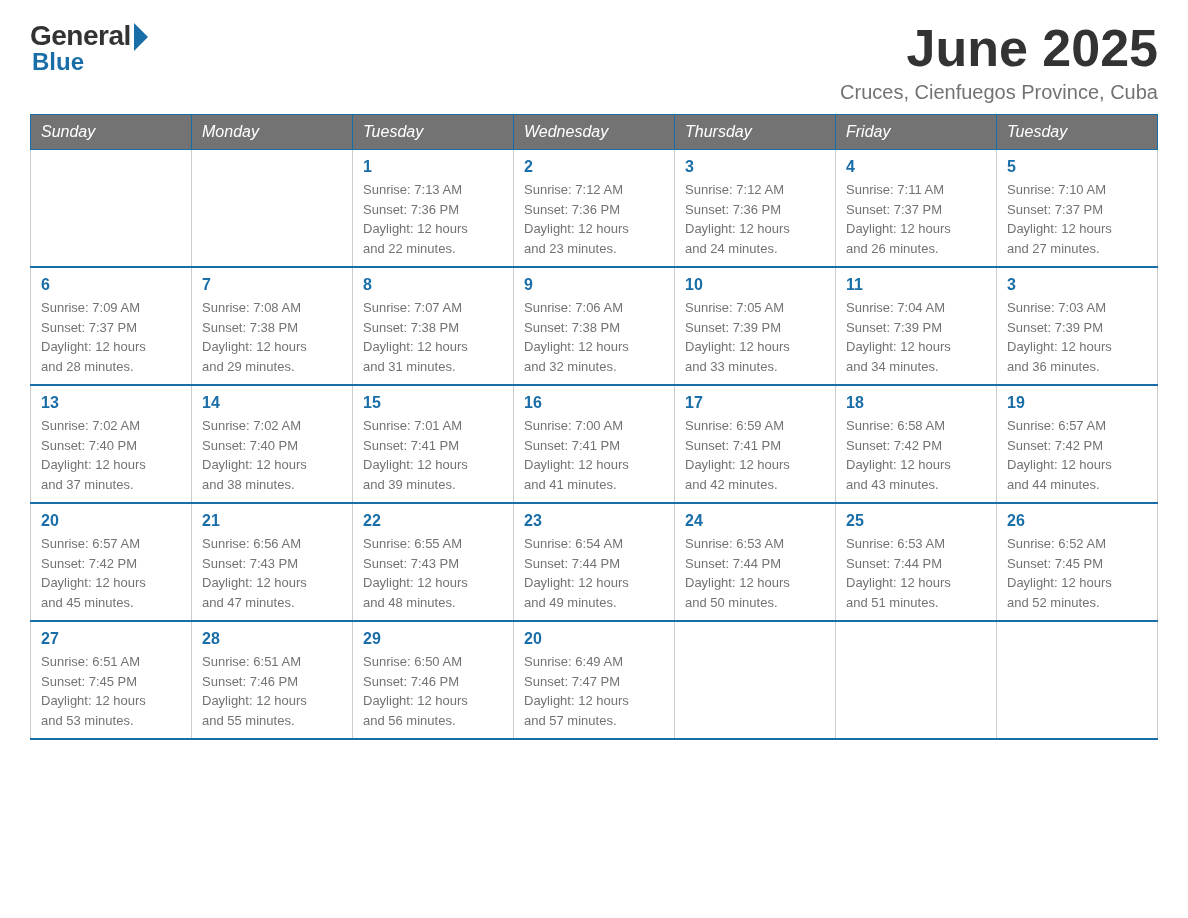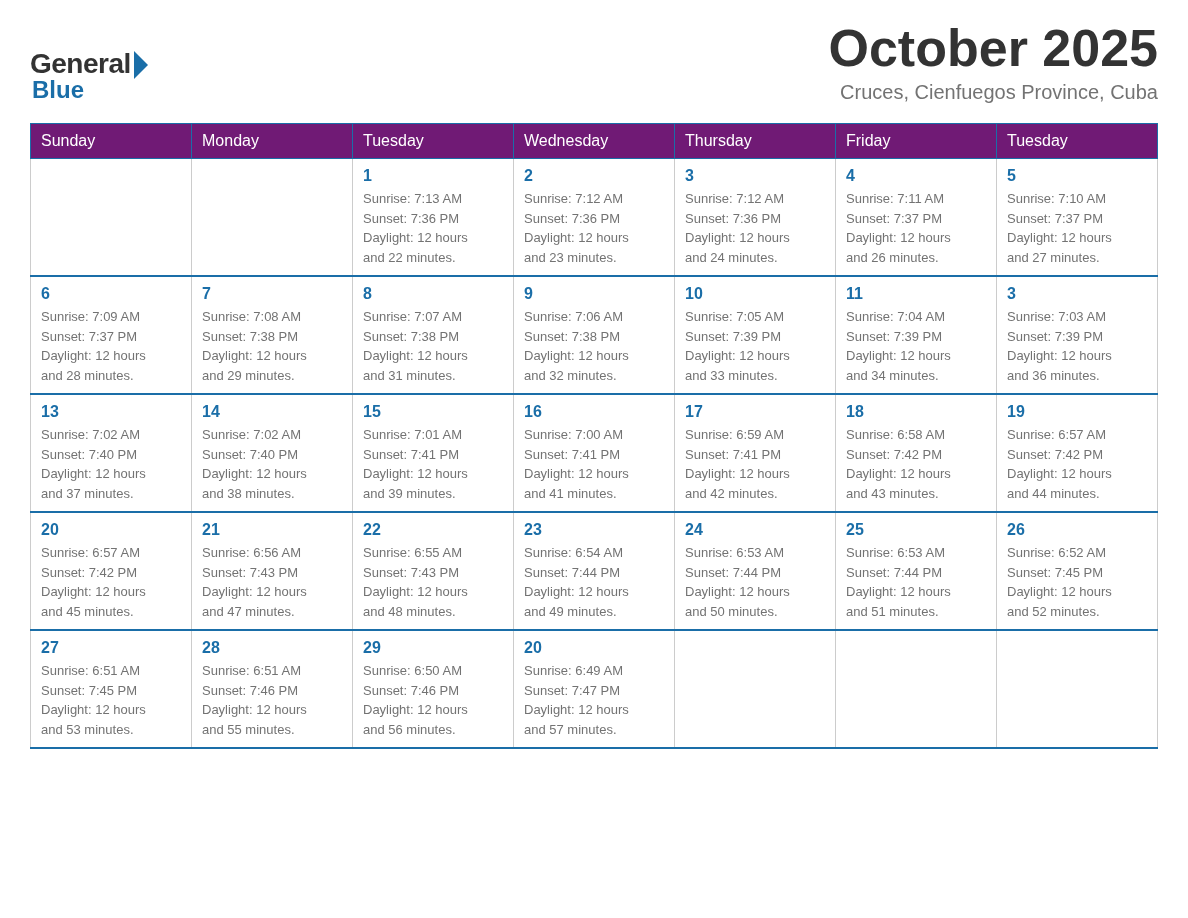--- a/index.html
+++ b/index.html
@@ -6,22 +6,22 @@
     body {
       font-family: Arial, sans-serif;
       background: #fff;
       padding: 20px 30px;
       width: 1188px;
       min-height: 918px;
     }
     .header {
       display: flex;
       justify-content: space-between;
-      align-items: flex-end;
-      margin-bottom: 19px;
+      align-items: flex-start;
+      margin-bottom: 10px;
     }
     .logo {
       display: flex;
       flex-direction: column;
       align-items: flex-start;
     }
     .logo-top {
       display: flex;
       align-items: center;
     }
@@ -60,22 +60,23 @@
       font-size: 20px;
       color: #737373;
       margin-top: 4px;
     }
     .calendar {
       width: 100%;
       border-collapse: collapse;
       margin-top: 8px;
     }
     .calendar thead tr {
-      background-color: #701a75;
+      background-color: #737373;
       color: #fff;
+      font-style: italic;
     }
     .calendar thead th {
       padding: 8px 10px;
       text-align: left;
       font-size: 16px;
       font-weight: normal;
       border: 1px solid #1a6ea8;
     }
     .calendar tbody td {
       vertical-align: top;
@@ -110,21 +111,21 @@
 
 <div class="header">
   <div class="logo">
     <div class="logo-top">
       <span class="logo-general">General</span>
       <div class="logo-arrow"></div>
     </div>
     <span class="logo-blue">Blue</span>
   </div>
   <div class="title-section">
-    <div class="month-title">October 2025</div>
+    <div class="month-title">June 2025</div>
     <div class="location">Cruces, Cienfuegos Province, Cuba</div>
   </div>
 </div>
 
 <table class="calendar">
   <thead>
     <tr>
     <th>Sunday</th>
         <th>Monday</th>
         <th>Tuesday</th>

